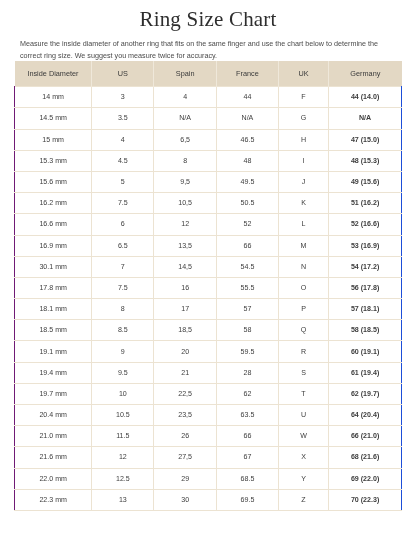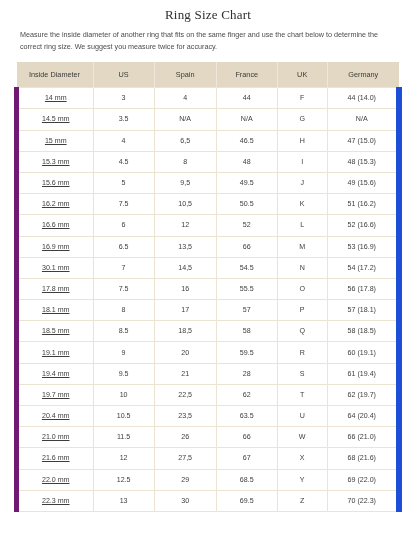--- a/index.html
+++ b/index.html
@@ -17,37 +17,36 @@
   .page {
     width: 416px;
     height: 556px;
     box-sizing: border-box;
     padding: 0 14px;
     position: relative;
   }
   .chart-title {
     text-align: center;
     font-family: "Liberation Serif", serif;
-    font-size: 13px;
+    font-size: 21px;
     font-weight: 400;
     color: #2e2e2e;
     margin: 0;
     padding-top: 7px;
     letter-spacing: 0.2px;
   }
   .chart-subtitle {
     font-size: 7.2px;
     line-height: 11.6px;
     color: #4a4a4a;
     margin: 0;
     padding: 6px 6px 0 6px;
     font-weight: 400;
   }
   .table-wrap {
-    margin-top: 10px;
   }
   table.size-table {
     width: 100%;
     border-collapse: collapse;
     table-layout: fixed;
     font-size: 7.1px;
   }
   table.size-table col.c0 { width: 20.0%; }
   table.size-table col.c1 { width: 16.0%; }
   table.size-table col.c2 { width: 16.2%; }
@@ -70,25 +69,25 @@
   }
   table.size-table td {
     text-align: center;
     padding: 6.1px 2px;
     border: 1px solid #ece3d2;
     color: #3d3d3d;
     font-weight: 400;
     background: #ffffff;
   }
   table.size-table tbody tr td:first-child {
-    border-left: 5px solid #701a75;
-    text-decoration: underline;
+    border-left: 1px solid #701a75;
   }
   table.size-table tbody tr td:last-child {
-    border-right: 6px solid #1d4ed8;
+    border-right: 1px solid #1d4ed8;
+    font-weight: bold;
   }
 </style>
 </head>
 <body>
 
 <div class="page">
 
   <h1 class="chart-title">Ring Size Chart</h1>
 
   <p class="chart-subtitle">Measure the inside diameter of another ring that fits on the same finger and use the chart below to determine the correct ring size. We suggest you measure twice for accuracy.</p>

